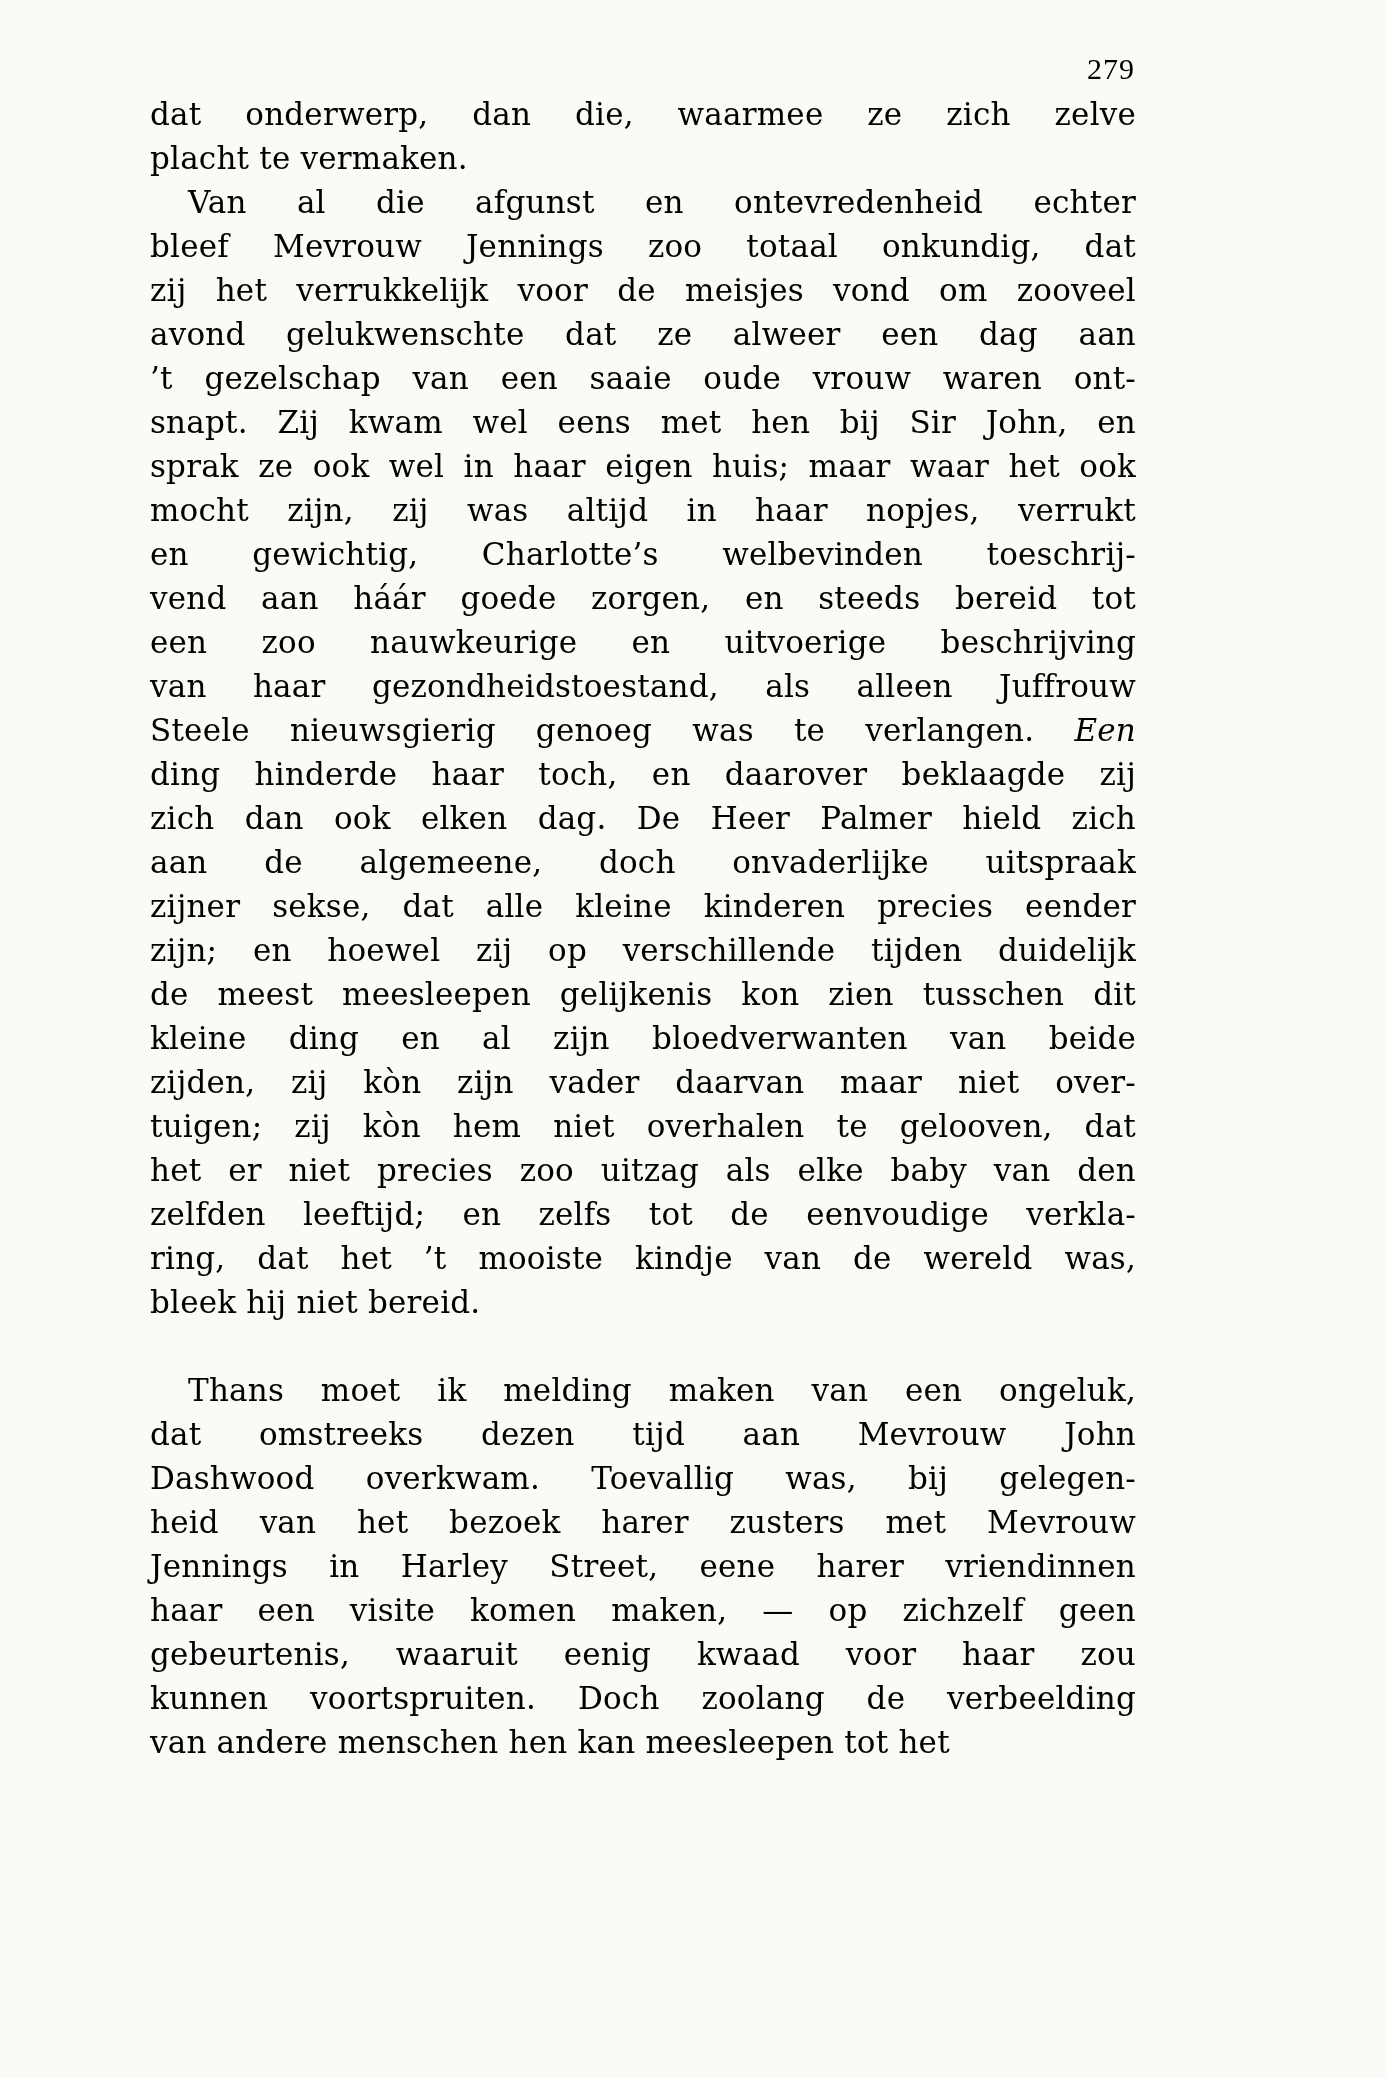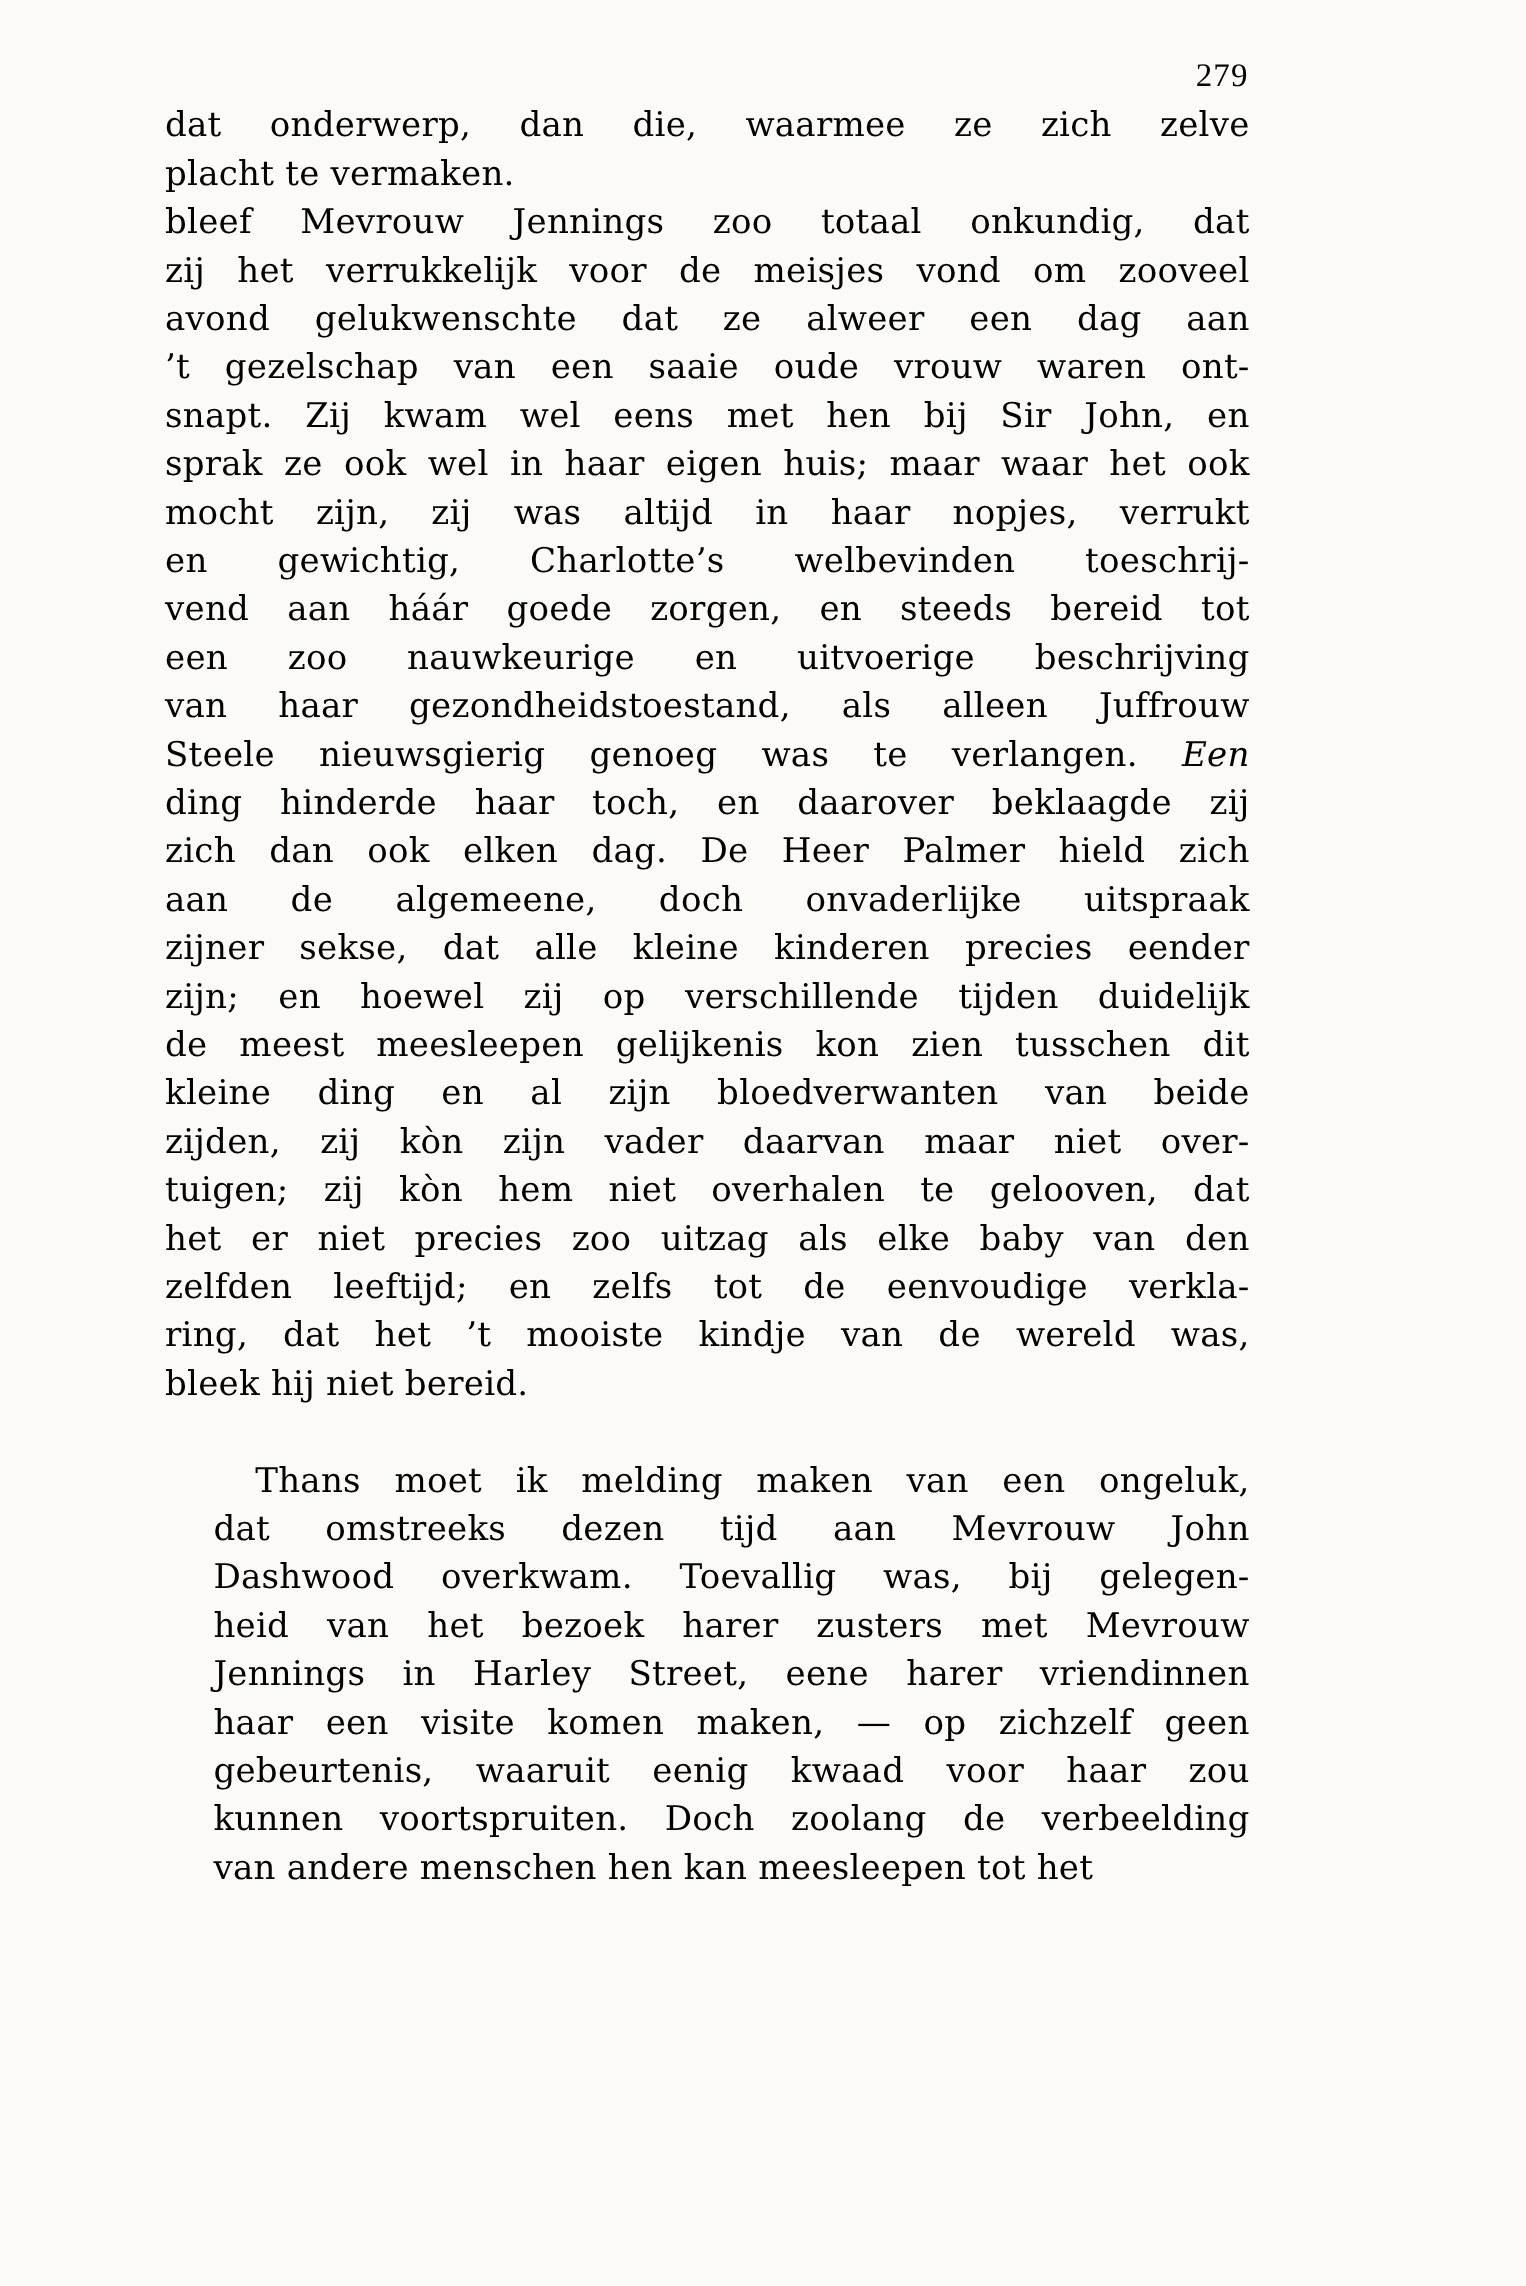--- a/index.html
+++ b/index.html
@@ -24,40 +24,41 @@
   }
   .text-block {
     position: absolute;
     left: 150px;
     top: 92px;
     width: 986px;
     font-size: 31px;
     line-height: 44px;
     letter-spacing: 0.2px;
   }
-  .paragraph.space-before { margin-top: 44px; margin-left: 44px; }
+  .paragraph.space-before { margin-top: 44px; }
   .line {
     text-align: justify;
     text-align-last: justify;
   }
   .line.last { text-align-last: left; }
   .line.indent { text-indent: 38px; }
   em { font-style: italic; }
 </style>
 </head>
 <body style="background: rgb(251, 250, 246);">
 
 <div class="page">
   <div class="page-number">279</div>
   <div class="text-block" style="color: #000000;">
       <div class="paragraph">
         <div class="line"><span>dat onderwerp, dan die, waarmee ze zich zelve</span></div>
         <div class="line last"><span>placht te vermaken.</span></div>
       </div>
       <div class="paragraph">
+        <div class="line indent"><span>Van al die afgunst en ontevredenheid echter</span></div>
         <div class="line"><span>bleef Mevrouw Jennings zoo totaal onkundig, dat</span></div>
         <div class="line"><span>zij het verrukkelijk voor de meisjes vond om zooveel</span></div>
         <div class="line"><span>avond gelukwenschte dat ze alweer een dag aan</span></div>
         <div class="line"><span>’t gezelschap van een saaie oude vrouw waren ont-</span></div>
         <div class="line"><span>snapt. Zij kwam wel eens met hen bij Sir John, en</span></div>
         <div class="line"><span>sprak ze ook wel in haar eigen huis; maar waar het ook</span></div>
         <div class="line"><span>mocht zijn, zij was altijd in haar nopjes, verrukt</span></div>
         <div class="line"><span>en gewichtig, Charlotte’s welbevinden toeschrij-</span></div>
         <div class="line"><span>vend aan háár goede zorgen, en steeds bereid tot</span></div>
         <div class="line"><span>een zoo nauwkeurige en uitvoerige beschrijving</span></div>

